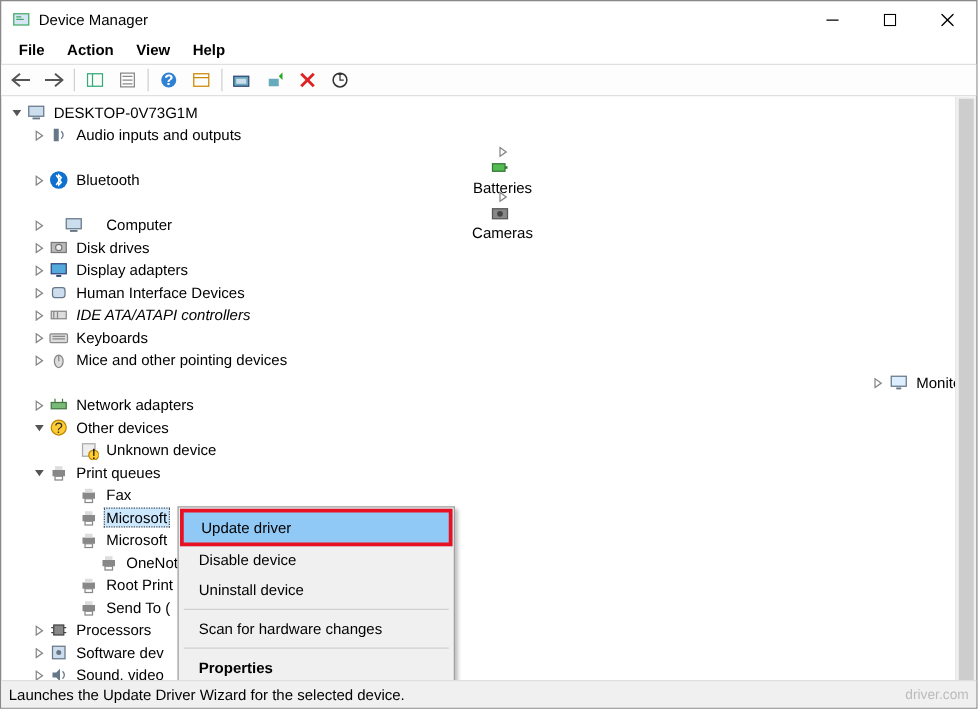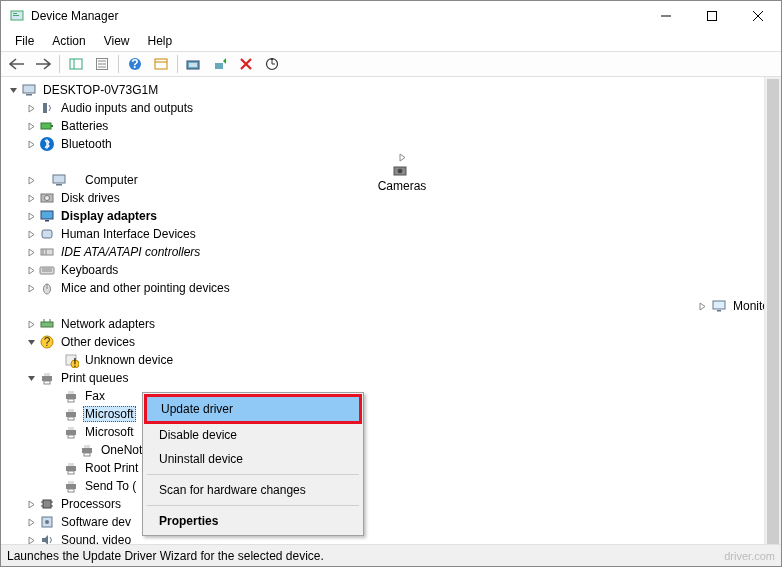--- a/index.html
+++ b/index.html
@@ -3,21 +3,21 @@
 <meta charset="utf-8">
 <style>
 * { box-sizing: border-box; margin: 0; padding: 0; font-family: "Segoe UI", Tahoma, sans-serif; font-size: 12px; }
 body { width: 782px; height: 567px; background: #fff; border: 1px solid #888; display: flex; flex-direction: column; overflow: hidden; position: relative; }
 .titlebar { height: 30px; display: flex; align-items: center; padding-left: 8px; }
 .titlebar .icon { width: 16px; height: 16px; margin-right: 6px; }
 .titlebar .title { flex: 1; font-size: 12px; }
 .titlebar .winbtns { display: flex; }
 .winbtn { width: 46px; height: 30px; display: flex; align-items: center; justify-content: center; }
 .winbtn svg { width: 10px; height: 10px; }
-.menubar { height: 20px; display: flex; align-items: center; padding: 0 6px; gap: 2px; }
+.menubar { height: 20px; display: flex; padding: 0 6px; gap: 2px; font-weight: bold; }
 .menuitem { padding: 2px 8px; }
 .toolbar { height: 26px; border-top: 1px solid #e0e0e0; border-bottom: 1px solid #e0e0e0; display: flex; align-items: center; padding: 0 4px; gap: 2px; background: #fdfdfd; }
 .tbtn { width: 24px; height: 22px; display: flex; align-items: center; justify-content: center; }
 .tsep { width: 1px; height: 18px; background: #d0d0d0; margin: 0 2px; }
 .tree { flex: 1; overflow: hidden; position: relative; padding: 4px 0; }
 .row { display: flex; align-items: center; height: 18px; white-space: nowrap; }
 .chev { width: 16px; display: flex; align-items: center; justify-content: center; color: #666; }
 .chev svg { width: 9px; height: 9px; }
 .nicon { width: 16px; height: 16px; margin-right: 4px; display: flex; align-items: center; justify-content: center; }
 .nlabel { padding: 1px 2px; }
@@ -166,21 +166,21 @@
           </svg>
         </span>
         <span class="nicon">
           <svg viewBox="0 0 16 16">
             <rect x="4" y="3" width="4" height="10" fill="#678"></rect>
             <path d="M10 5 Q13 8 10 11" fill="none" stroke="#678"></path>
           </svg>
         </span>
         <span class="nlabel">Audio inputs and outputs</span>
       </div>
-      <div class="row" style="padding-left: 22px;">
+      <div class="row" style="padding-left: 22px; flex-direction: column;">
         <span class="chev">
           <svg viewBox="0 0 9 9">
             <path d="M2 1 L7 4.5 L2 8 Z" fill="none" stroke="#888"></path>
           </svg>
         </span>
         <span class="nicon">
           <svg viewBox="0 0 16 16">
             <rect x="2" y="5" width="10" height="6" fill="#5b5" stroke="#373"></rect>
             <rect x="12" y="7" width="2" height="2" fill="#373"></rect>
           </svg>
@@ -236,21 +236,21 @@
           </svg>
         </span>
         <span class="nicon">
           <svg viewBox="0 0 16 16">
             <rect x="2" y="4" width="12" height="8" fill="#bbb" stroke="#777"></rect>
             <circle cx="8" cy="8" r="2.5" fill="#eee" stroke="#777"></circle>
           </svg>
         </span>
         <span class="nlabel">Disk drives</span>
       </div>
-      <div class="row" style="padding-left: 22px; font-weight: bold;">
+      <div class="row" style="padding-left: 22px;">
         <span class="chev">
           <svg viewBox="0 0 9 9">
             <path d="M2 1 L7 4.5 L2 8 Z" fill="none" stroke="#888"></path>
           </svg>
         </span>
         <span class="nicon">
           <svg viewBox="0 0 16 16">
             <rect x="2" y="3" width="12" height="8" fill="#5ad" stroke="#347"></rect>
             <rect x="6" y="12" width="4" height="1.5" fill="#347"></rect>
           </svg>
@@ -489,21 +489,21 @@
         <span class="nicon">
           <svg viewBox="0 0 16 16">
             <path d="M3 6 L6 6 L9 3 L9 13 L6 10 L3 10 Z" fill="#678"></path>
             <path d="M11 5 Q14 8 11 11" fill="none" stroke="#678"></path>
           </svg>
         </span>
         <span class="nlabel">Sound, video</span>
       </div>
     </div>
 
-  <div class="contextmenu" style="left:141px; top:315px;">
+  <div class="contextmenu" style="left:141px; top:328px;">
     <div class="ctxitem ctxhl">Update driver</div>
     <div class="ctxitem">Disable device</div>
     <div class="ctxitem">Uninstall device</div>
     <div class="ctxsep"></div>
     <div class="ctxitem">Scan for hardware changes</div>
     <div class="ctxsep"></div>
     <div class="ctxitem ctxbold">Properties</div>
   </div>
 </div>
 

